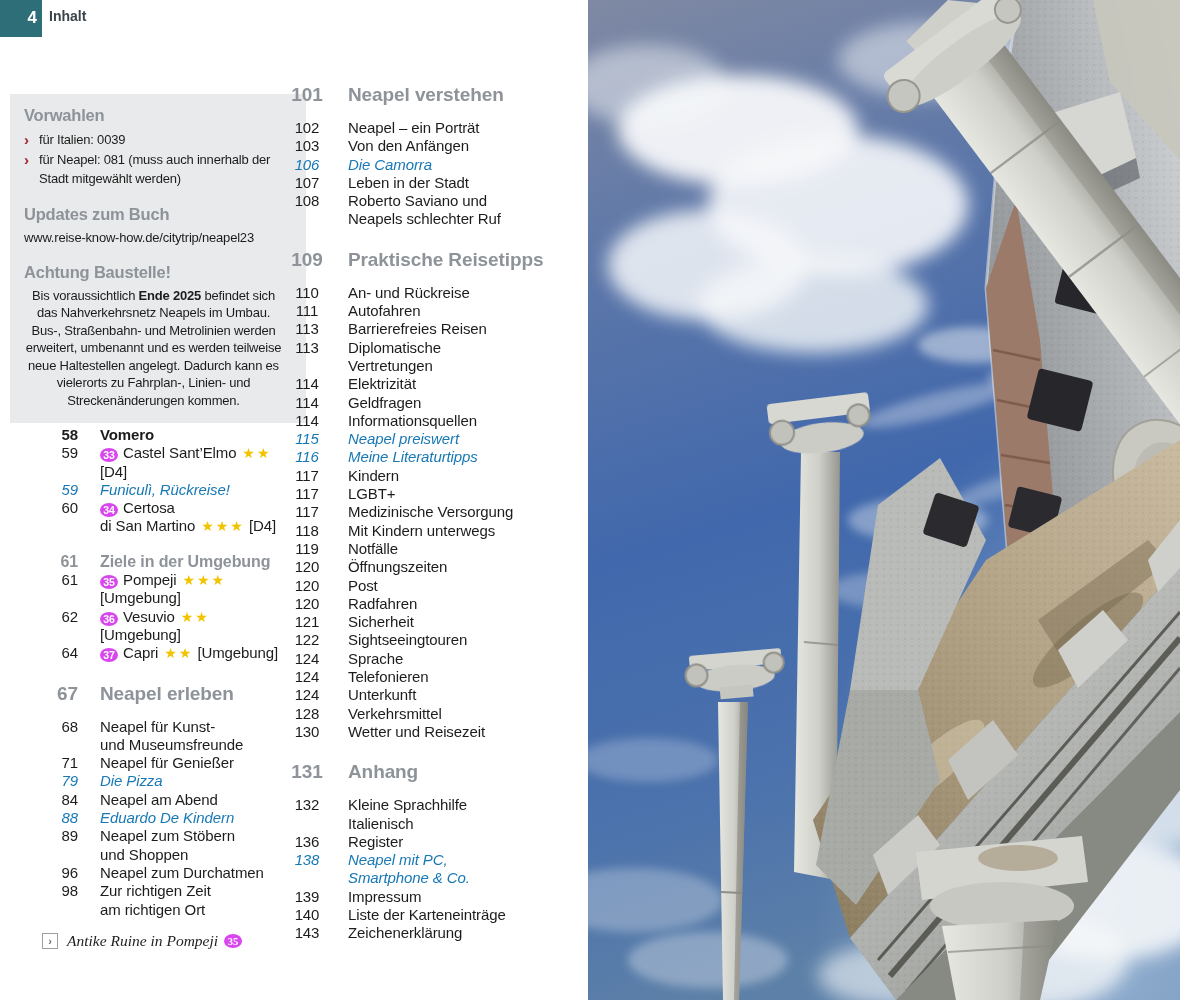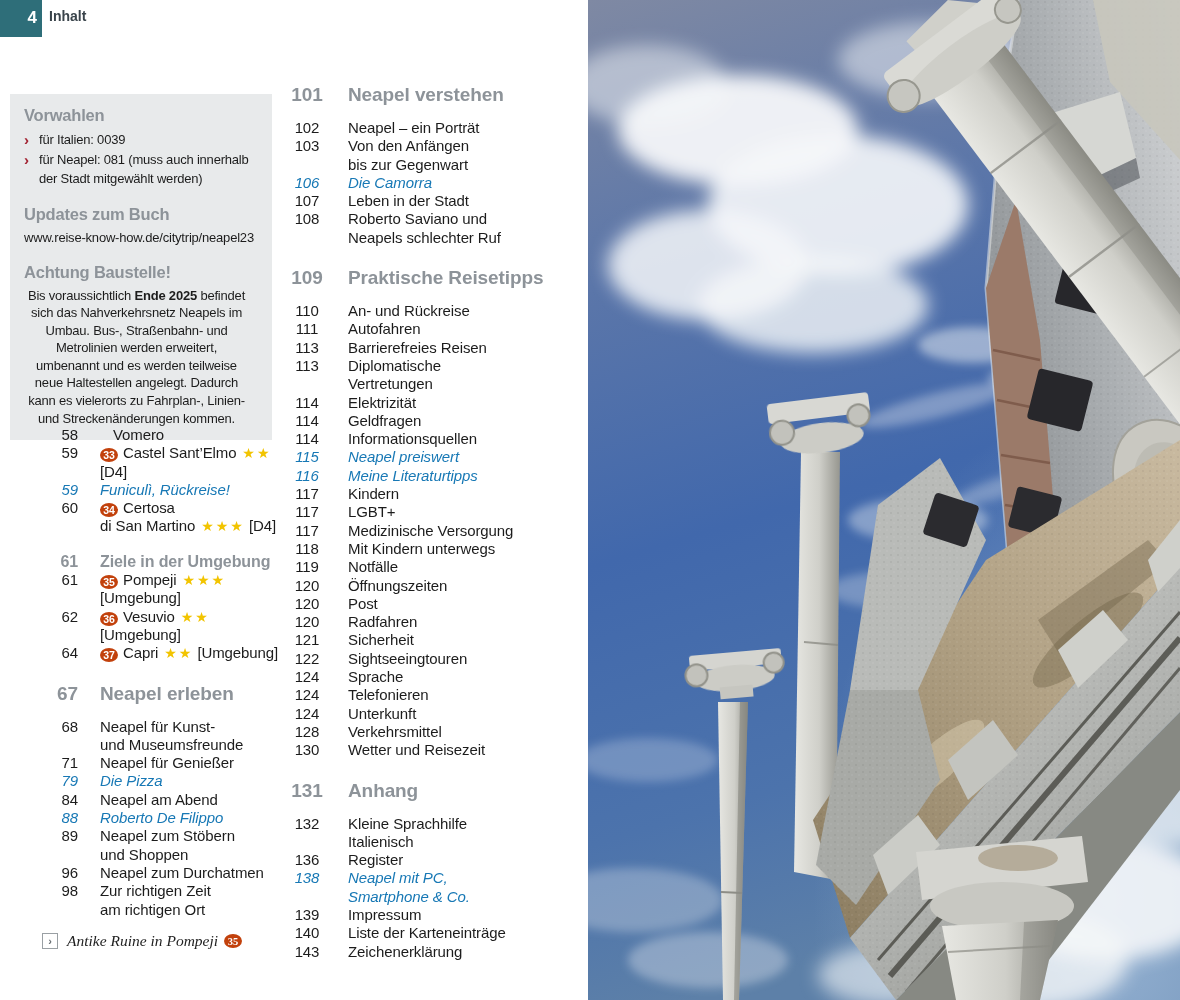--- a/index.html
+++ b/index.html
@@ -5,46 +5,46 @@
   html,body{margin:0;padding:0;background:#fff;}
   #page{position:relative;width:1180px;height:1000px;background:#fff;overflow:hidden;
         font-family:"Liberation Sans",sans-serif;color:#1c1c1c;}
 
   
   #chapter-tab{position:absolute;left:0;top:0;width:42px;height:37px;background:#2e6e79;}
   #chapter-tab .pgnum{position:absolute;right:5px;top:8px;color:#fff;font-weight:bold;font-size:17px;}
   #page-title{position:absolute;left:49px;top:8px;font-weight:bold;font-size:14px;color:#3a444b;}
 
   
-  #infobox{position:absolute;left:10px;top:94px;width:262px;background:#e8eaeb;
+  #infobox{position:absolute;left:10px;top:94px;width:296px;background:#e8eaeb;
            padding:12px 23px 13px 14px;box-sizing:border-box;font-size:13px;letter-spacing:-0.2px;}
   #infobox h3{margin:16px 0 5px 0;font-size:16.5px;color:#8d9399;letter-spacing:-0.2px;}
   #infobox h3:first-child{margin-top:0;}
   .ib-li{display:flex;line-height:19.5px;}
   .ib-li .arrow{color:#a22331;font-weight:bold;width:15px;flex:none;font-size:15px;}
   .ib-url{line-height:18px;white-space:nowrap;}
   .ib-p{line-height:17.6px;margin:0;text-align:center;}
   .ib-p b{font-weight:bold;}
 
   
   .toc{position:absolute;font-size:15px;letter-spacing:-0.1px;}
   #toc-left{left:38px;top:426px;width:250px;}
   #toc-mid{left:288px;top:84px;width:292px;}
   .row{display:flex;line-height:18.3px;}
   #toc-left .num{width:40px;}
   #toc-mid .num{width:38px;text-align:center;}
   .num{flex:none;text-align:right;padding-right:22px;}
   .txt{flex:1;}
-  .s-bold{font-weight:normal;gap:13px;}
+  .s-bold{font-weight:bold;}
   .s-blue{color:#1778b5;font-style:italic;}
   .s-head{color:#8d9399;font-weight:bold;font-size:16px;margin-top:17px;}
   .s-bighead{color:#8d9399;font-weight:bold;font-size:19px;line-height:21px;margin-top:20px;margin-bottom:14px;}
   .toc > .row:first-child{margin-top:0;}
   .badge{display:inline-flex;align-items:center;justify-content:center;width:18px;height:14px;
-         border-radius:50%;background:#c2410c;color:#fff;font-size:10.5px;font-weight:bold;
+         border-radius:50%;background:#d946ef;color:#fff;font-size:10.5px;font-weight:bold;
          font-style:normal;margin-right:5px;transform:translateY(1px);}
   .stars{color:#f2c400;letter-spacing:2px;font-style:normal;font-size:14px;}
   .sfx{color:#1c1c1c;font-style:normal;text-align:center;}
 
   
   #caption{position:absolute;left:42px;top:932px;display:flex;align-items:center;
            font-family:"Liberation Serif",serif;font-style:italic;font-size:15.5px;color:#222;}
   #caption .cap-icon{display:inline-flex;align-items:center;justify-content:center;width:14px;height:14px;
            border:1px solid #9aa0a4;color:#6a7074;font-family:"Liberation Sans",sans-serif;
            font-style:normal;font-size:11px;font-weight:bold;margin-right:9px;flex:none;}
@@ -139,21 +139,21 @@
       <div class="row s-blue">
         <span class="num">79</span>
         <span class="txt">Die Pizza</span>
       </div>
       <div class="row">
         <span class="num">84</span>
         <span class="txt">Neapel am Abend</span>
       </div>
       <div class="row s-blue">
         <span class="num">88</span>
-        <span class="txt">Roberto De Filippo</span>
+        <span class="txt">Eduardo De Kindern</span>
       </div>
       <div class="row">
         <span class="num">89</span>
         <span class="txt">Neapel zum Stöbern</span>
       </div>
       <div class="row cont">
         <span class="num"></span>
         <span class="txt">und Shoppen</span>
       </div>
       <div class="row">
@@ -174,24 +174,20 @@
         <span class="num">101</span>
         <span class="txt">Neapel verstehen</span>
       </div>
       <div class="row">
         <span class="num">102</span>
         <span class="txt">Neapel – ein Porträt</span>
       </div>
       <div class="row">
         <span class="num">103</span>
         <span class="txt">Von den Anfängen</span>
-      </div>
-      <div class="row cont">
-        <span class="num"></span>
-        <span class="txt">bis zur Gegenwart</span>
       </div>
       <div class="row s-blue">
         <span class="num">106</span>
         <span class="txt">Die Camorra</span>
       </div>
       <div class="row">
         <span class="num">107</span>
         <span class="txt">Leben in der Stadt</span>
       </div>
       <div class="row">

